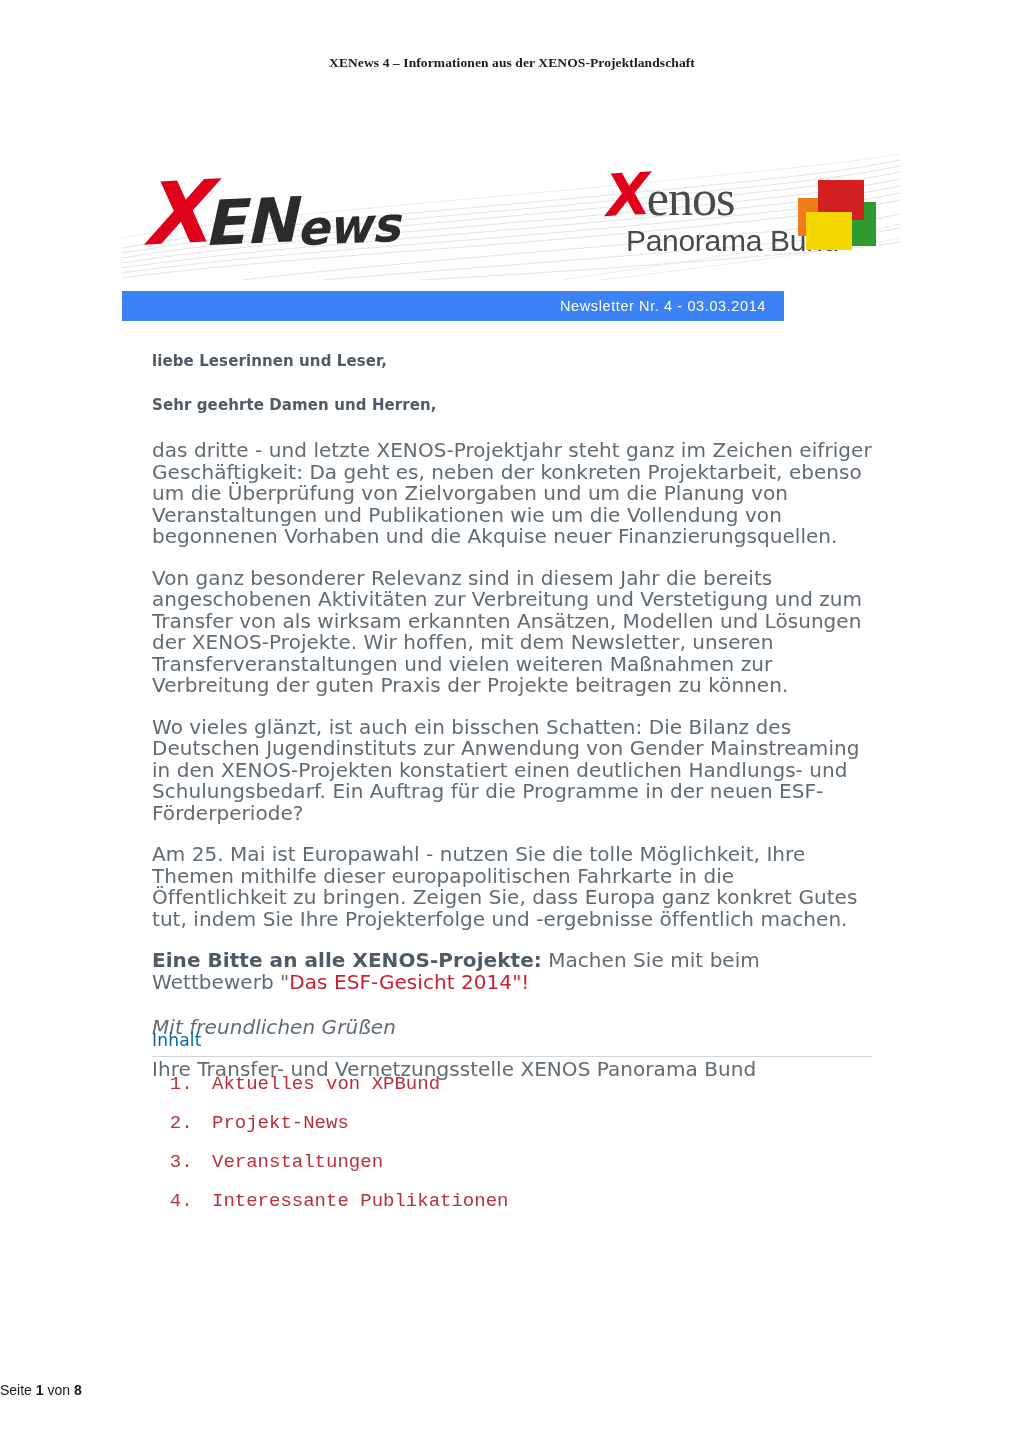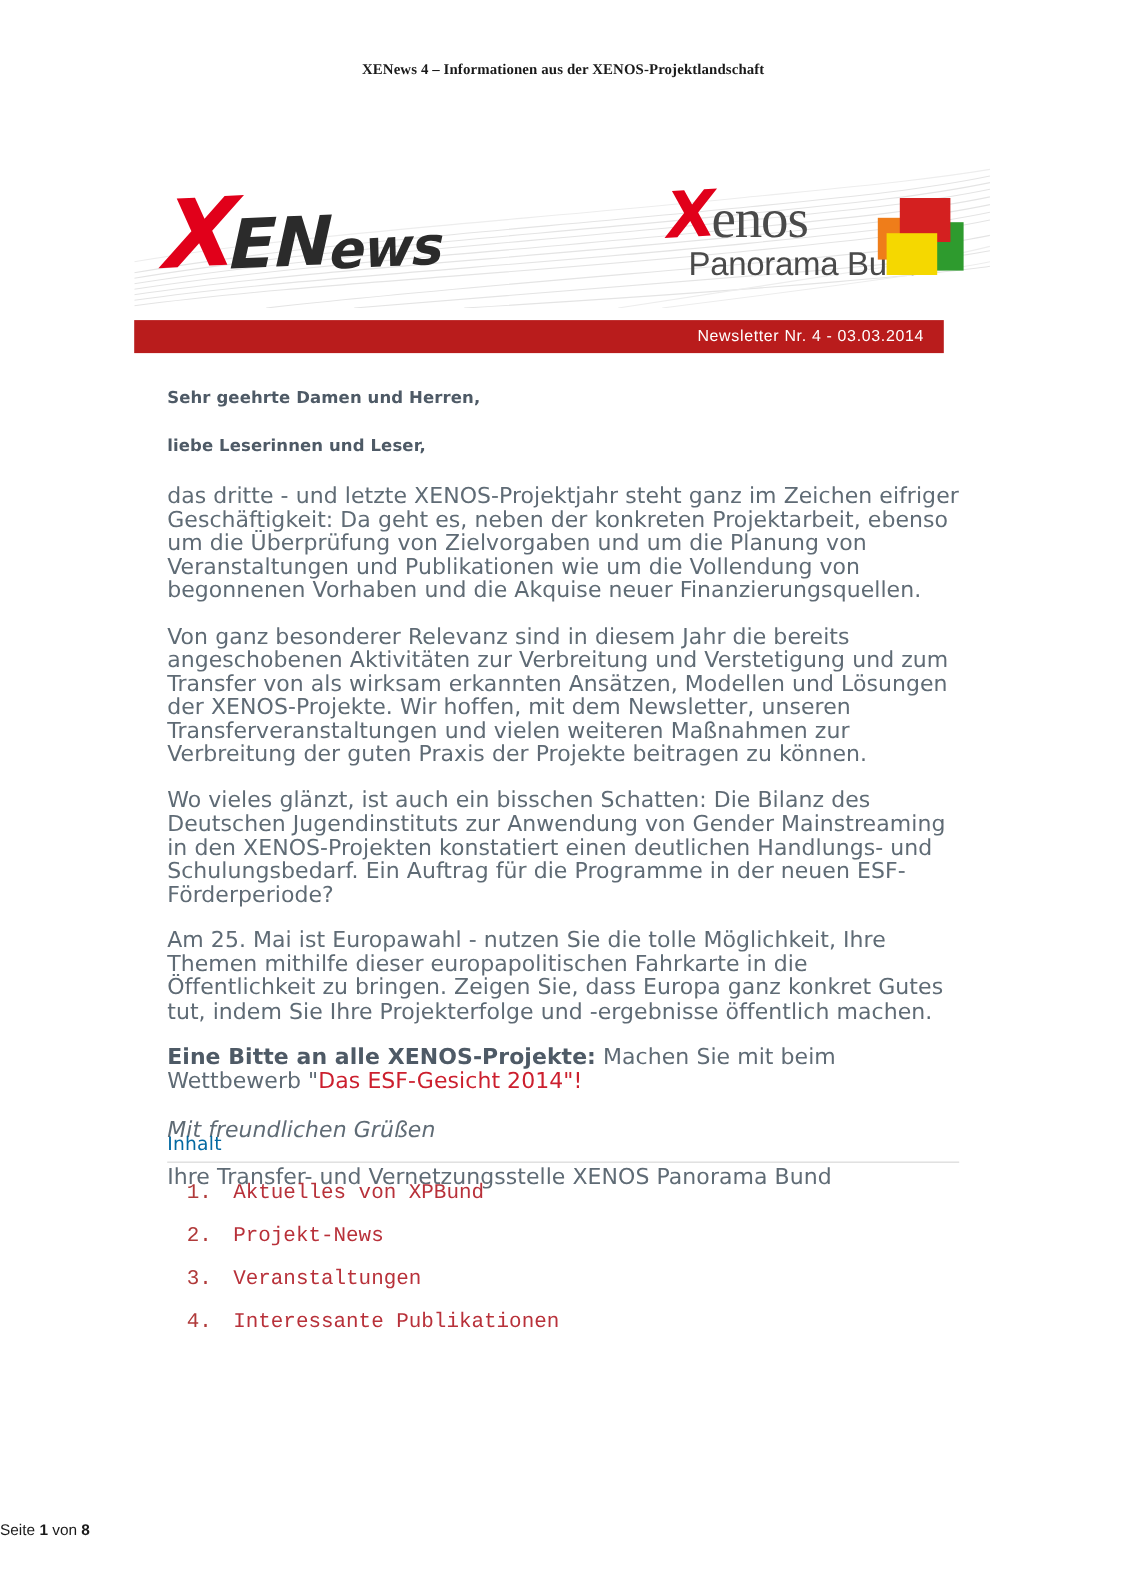--- a/index.html
+++ b/index.html
@@ -152,23 +152,23 @@
   .sq-orange { left: 0;   top: 22px; width: 34px; height: 38px; background: #ef7d1a; }
   .sq-red    { left: 20px; top: 4px;  width: 46px; height: 40px; background: #d42020; }
   .sq-green  { left: 48px; top: 26px; width: 30px; height: 44px; background: #2e9b2e; }
   .sq-yellow { left: 8px;  top: 36px; width: 46px; height: 38px; background: #f5d800; }
 
   
   .date-bar {
     position: absolute;
     left: 122px;
     top: 291px;
-    width: 736px;
+    width: 662px;
     height: 30px;
-    background: #b91c1c;
+    background: #3b82f6;
   }
   .date-bar-text {
     position: absolute;
     right: 18px;
     top: 0;
     line-height: 30px;
     font-family: "Liberation Sans", sans-serif;
     font-size: 14.5px;
     color: #ffffff;
     letter-spacing: 0.6px;
@@ -305,22 +305,22 @@
       </div>
     </div>
   </div>
 </div>
 
 <div class="date-bar">
   <span class="date-bar-text">Newsletter Nr. 4 - 03.03.2014</span>
 </div>
 
 <div class="content">
+  <div class="salutation second">liebe Leserinnen und Leser,</div>
   <div class="salutation">Sehr geehrte Damen und Herren,</div>
-  <div class="salutation second">liebe Leserinnen und Leser,</div>
 
   <p class="para">das dritte - und letzte XENOS-Projektjahr steht ganz im Zeichen eifriger Geschäftigkeit: Da geht es, neben der konkreten Projektarbeit, ebenso um die Überprüfung von Zielvorgaben und um die Planung von Veranstaltungen und Publikationen wie um die Vollendung von begonnenen Vorhaben und die Akquise neuer Finanzierungsquellen.</p>
   <p class="para">Von ganz besonderer Relevanz sind in diesem Jahr die bereits angeschobenen Aktivitäten zur Verbreitung und Verstetigung und zum Transfer von als wirksam erkannten Ansätzen, Modellen und Lösungen der XENOS-Projekte. Wir hoffen, mit dem Newsletter, unseren Transferveranstaltungen und vielen weiteren Maßnahmen zur Verbreitung der guten Praxis der Projekte beitragen zu können.</p>
   <p class="para">Wo vieles glänzt, ist auch ein bisschen Schatten: Die Bilanz des Deutschen Jugendinstituts zur Anwendung von Gender Mainstreaming in den XENOS-Projekten konstatiert einen deutlichen Handlungs- und Schulungsbedarf. Ein Auftrag für die Programme in der neuen ESF-Förderperiode?</p>
   <p class="para">Am 25. Mai ist Europawahl - nutzen Sie die tolle Möglichkeit, Ihre Themen mithilfe dieser europapolitischen Fahrkarte in die Öffentlichkeit zu bringen. Zeigen Sie, dass Europa ganz konkret Gutes tut, indem Sie Ihre Projekterfolge und -ergebnisse öffentlich machen.</p>
 
   <p class="para"><span class="bold-lead">Eine Bitte an alle XENOS-Projekte:</span><span> Machen Sie mit beim Wettbewerb "</span><a class="link-red" href="#">Das ESF-Gesicht 2014</a><span class="link-red">"!</span></p>
 
 
   <p class="para" style="margin-top:24px;margin-bottom:20px;font-style:italic;">Mit freundlichen Grüßen</p>

